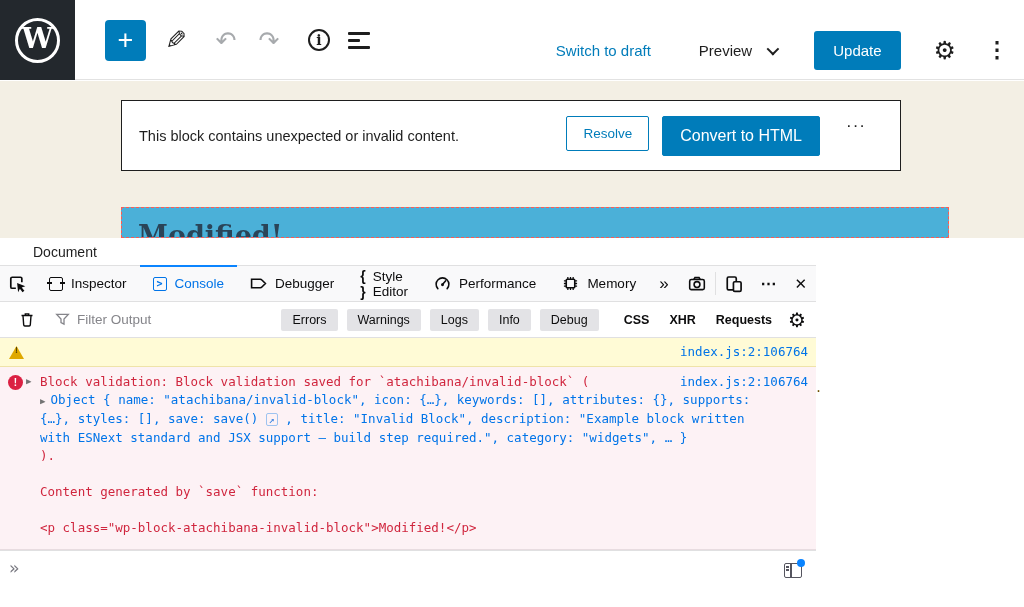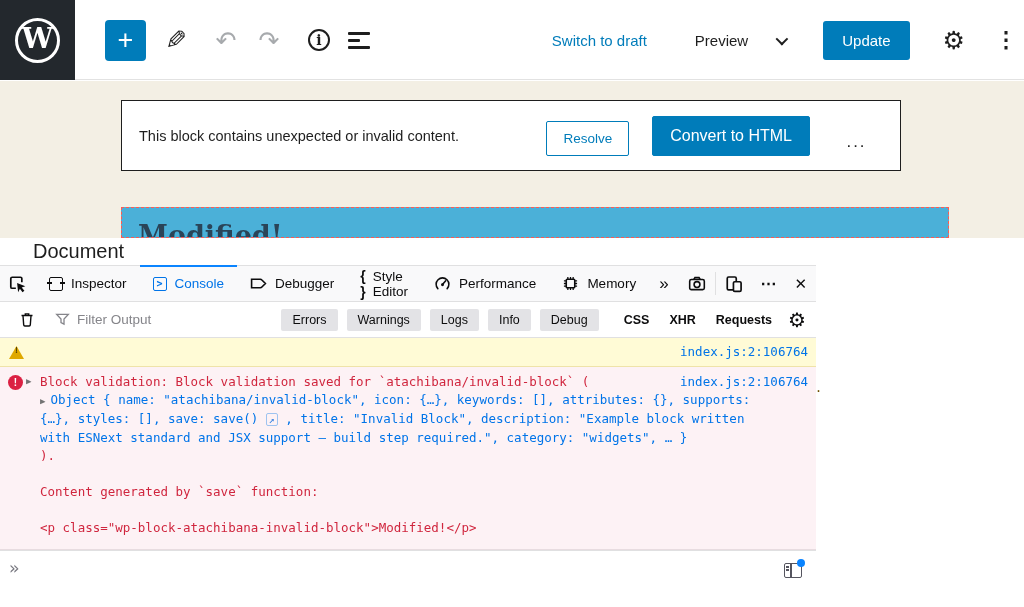--- a/index.html
+++ b/index.html
@@ -24,52 +24,52 @@
   .undo { left:210px; width:32px; font-size:25px; color:#a7aaad; }
   .redo { left:253px; width:32px; font-size:25px; color:#a7aaad; }
   .info-circle { left:303px; width:32px; }
   .info-circle .ring { width:22px; height:22px; border:2px solid #1e1e1e; border-radius:50%;
                        display:flex; align-items:center; justify-content:center;
                        font-family:"DejaVu Serif", serif; font-size:14px; font-weight:bold; }
   .listview { left:348px; width:34px; flex-direction:column; align-items:flex-start; gap:4px; }
   .listview i { display:block; height:3px; background:#1e1e1e; border-radius:1px; }
   .lv-a { width:22px; } .lv-b { width:12px; } .lv-c { width:22px; }
 
-  .hdr-right { position:absolute; right:7px; top:0; height:80px; display:flex;
+  .hdr-right { position:absolute; right:16px; top:0; height:100px; display:flex;
                align-items:center; }
   .switch-draft { color:#007cba; font-size:15px; cursor:pointer; margin-right:48px; }
-  .preview-btn { display:flex; align-items:center; gap:28px; color:#1e1e1e; font-size:15px;
+  .preview-btn { display:flex; align-items:center; gap:15px; color:#1e1e1e; font-size:15px;
                  cursor:pointer; margin-right:38px; }
   .chev-down { width:9px; height:9px; border-right:2px solid #1e1e1e; border-bottom:2px solid #1e1e1e;
                transform:rotate(45deg) translateY(-2px); }
   .update-btn { background:#007cba; color:#fff; border:none; border-radius:3px;
                 font-size:15px; padding:11px 19px; cursor:pointer; font-family:inherit; margin-right:33px; }
   .hdr-gear { font-size:25px; color:#1e1e1e; cursor:pointer; margin-right:30px; line-height:1; }
   .hdr-kebab { font-size:22px; color:#1e1e1e; cursor:pointer; font-weight:bold; line-height:1; }
 
   
   .canvas { position:absolute; top:81px; left:0; width:1024px; height:157px; background:#f3efe4; }
   .notice { position:absolute; left:121px; top:19px; width:780px; height:71px; background:#fff;
             border:1.5px solid #1e1e1e; display:flex; align-items:center;
             padding:0 34px 0 17px; }
   .notice-msg { font-size:14.5px; color:#1e1e1e; }
-  .notice-actions { margin-left:auto; display:flex; align-items:flex-end;gap:10px; }
+  .notice-actions { margin-left:auto; display:flex; align-items:flex-start; }
   .btn-resolve { background:#fff; border:1px solid #007cba; color:#007cba; border-radius:2px;
                  font-size:13.5px; padding:9px 16px; cursor:pointer; font-family:inherit; }
   .btn-convert { background:#007cba; border:1px solid #007cba; color:#fff; border-radius:2px;
                  font-size:16px; padding:10px 17px; cursor:pointer; font-family:inherit; margin-left:13px; }
   .notice-more { margin-left:26px; color:#1e1e1e; font-size:17px; letter-spacing:1px; cursor:pointer; }
   .invalid-block { position:absolute; left:121px; top:126px; width:828px; height:31px;
                    background:#4bb0d8; border:1px dashed #ff5a52; overflow:hidden; }
   .invalid-block p { margin:12px 0 0 16px; font-family:"DejaVu Serif", serif; font-weight:bold;
                      font-size:27px; color:#2a4458; }
 
   
   .doc-bar { position:absolute; top:238px; left:0; width:1024px; height:27px; background:#fff;
-             display:flex; align-items:center; padding-left:33px; font-size:20px; color:#1e1e1e; }
+             display:flex; align-items:center; padding-left:33px; font-size:14px; color:#1e1e1e; }
 
   
   .devtools { position:absolute; top:265px; left:0; width:816px; height:342px; background:#fff;
               font-size:13px; color:#0c0c0d; }
   .dt-tabs { height:37px; background:#f9f9fa; border-top:1px solid #e0e0e1;
              border-bottom:1px solid #e0e0e1; display:flex; align-items:stretch; }
   .dt-toolbtn { display:flex; align-items:center; justify-content:center; padding:0 9px; cursor:pointer; }
   .vdiv { width:1px; background:#e0e0e1; margin:6px 0; }
   .dt-tab { position:relative; display:flex; align-items:center; gap:8px; padding:0 13px;
             font-size:13.5px; color:#0c0c0d; cursor:pointer; }

